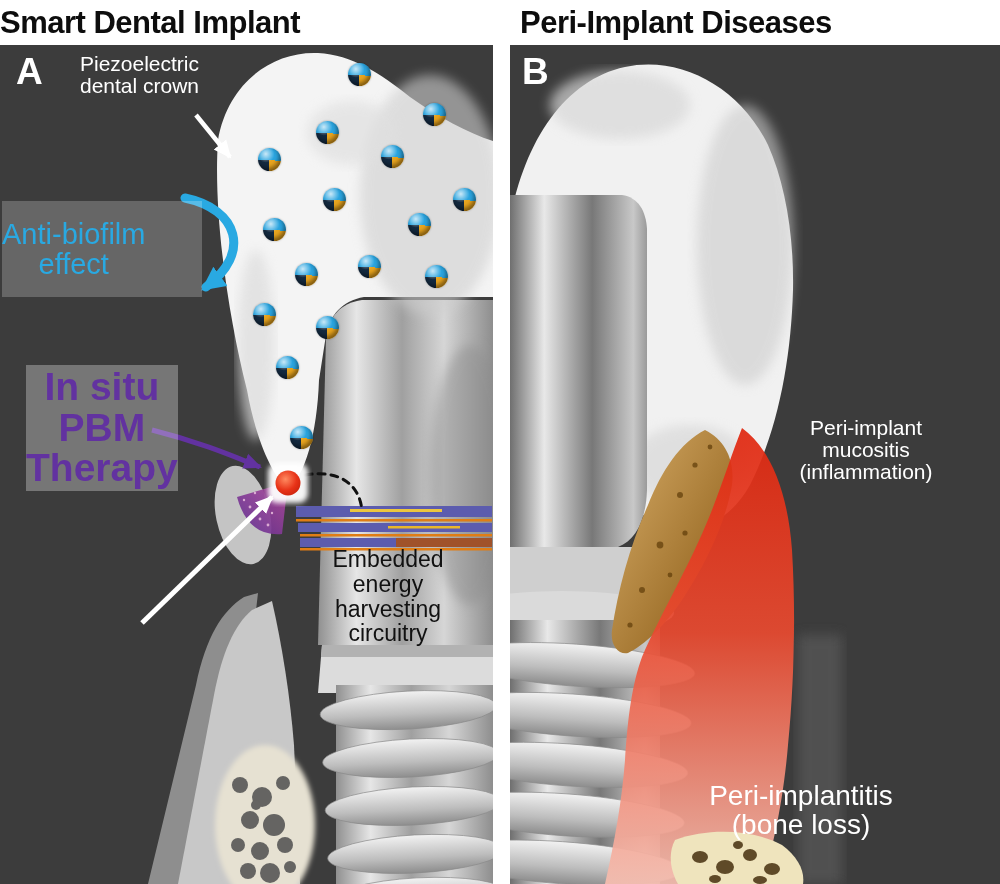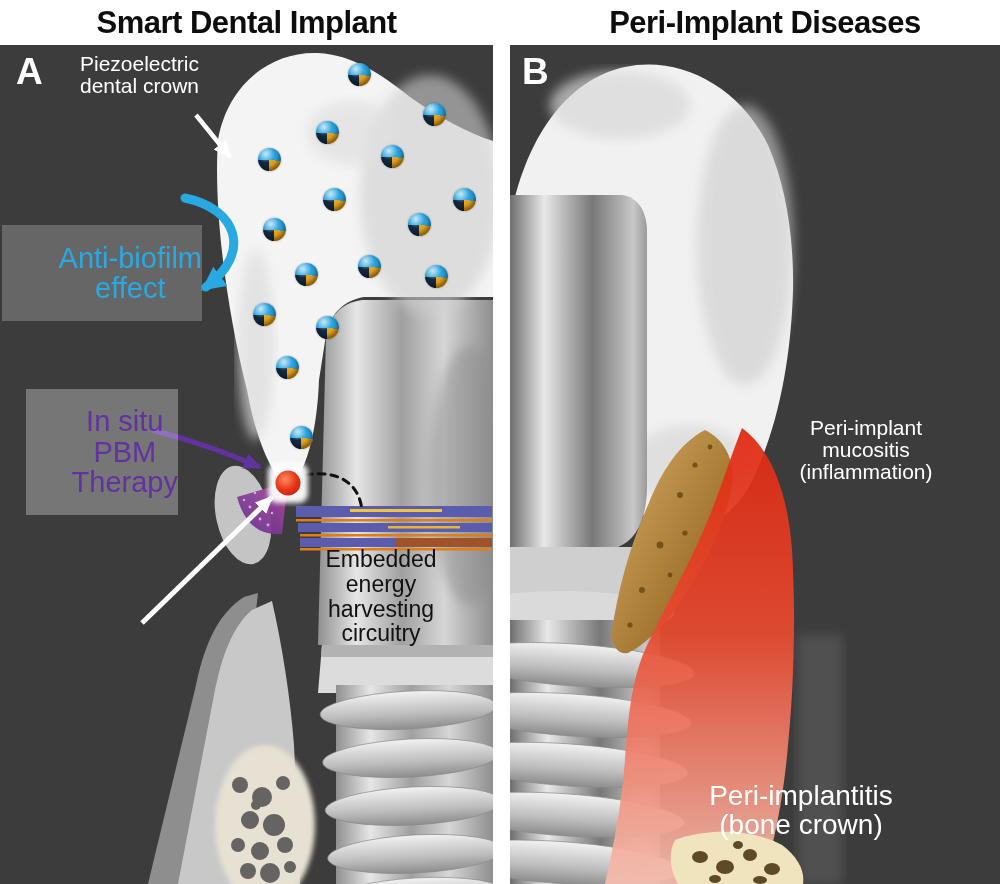--- a/index.html
+++ b/index.html
@@ -2,40 +2,40 @@
 <html style="--panel-background: #3c3c3c; --antibiofilm-accent: #29a9e2; --pbm-accent: #6232a0; --led-red: #e83318; --circuit-blue: #5c5cae; --circuit-orange: #e07d14; --inflammation-red: #e23420; --calculus-tan: #b5803a;"><head>
 <meta charset="utf-8">
 <style>
   html,body { margin:0; padding:0; background:#ffffff; }
   #stage {
     position:relative; width:1000px; height:884px; background:#ffffff;
     font-family:"Liberation Sans", sans-serif; overflow:hidden;
   }
   .title {
     position:absolute; top:1px; height:44px; line-height:44px;
-    text-align:center; font-size:31px; font-weight:bold; color:#0d0d0d;
+    font-size:31px; font-weight:bold; color:#0d0d0d;
     letter-spacing:-0.5px;
   }
   .panel { position:absolute; top:45px; height:839px; background:var(--panel-background,#3c3c3c); overflow:hidden; }
   .panel svg { position:absolute; left:0; top:0; }
   .panel-label {
     position:absolute; color:#ffffff; font-size:37px; font-weight:bold; z-index:30;
   }
   .annotation {
     position:absolute; white-space:pre-line; text-align:center; line-height:1.05;
     z-index:25; pointer-events:none;
   }
   .ann-white { color:#ffffff; font-size:21px; }
   .ann-black { color:#111111; font-size:23px; line-height:1.08; }
   .label-box {
     position:absolute; background:rgba(255,255,255,0.22); z-index:20;
-    display:flex; align-items:center; justify-content:flex-end;margin-top:24px;
+    display:flex; align-items:center; justify-content:flex-start;
   }
   .ann-cyan   { color:var(--antibiofilm-accent,#29a9e2); font-size:29px; }
-  .ann-purple { color:var(--pbm-accent,#6232a0); font-size:29px; }
+  .ann-purple { color:var(--pbm-accent,#6232a0); font-size:39px;font-weight:bold; }
   .sphere {
     position:absolute; width:23px; height:23px; border-radius:50%; z-index:15;
     background:
       radial-gradient(circle at 34% 26%, rgba(255,255,255,0.75) 0%, rgba(255,255,255,0) 38%),
       conic-gradient(from 0deg, #2ba5e0 0deg 100deg, #e8a41e 100deg 185deg, #13293f 185deg 265deg, #2ba5e0 265deg 360deg);
     box-shadow: inset -2px -3px 4px rgba(0,0,0,0.45), 0 0 2px rgba(0,0,0,0.35);
   }
 </style>
 </head>
 <body>
@@ -192,21 +192,21 @@
 dental crown</div>
     <div class="label-box" style="left:2px;top:156px;width:200px;height:96px">
       <div class="annotation ann-cyan" style="position:static">Anti-biofilm
 effect</div>
     </div>
     <div class="label-box" style="left:26px;top:320px;width:152px;height:126px;background:rgba(255,255,255,0.3)">
       <div class="annotation ann-purple" style="position:static">In situ
 PBM
 Therapy</div>
     </div>
-    <div class="annotation ann-black" style="left:285px;top:502px;width:192px">Embedded
+    <div class="annotation ann-black" style="left:292px;top:502px;width:192px">Embedded
 energy
 harvesting
 circuitry</div>
   </div>
 
   <div class="panel" style="left:510px;width:490px">
     <svg width="490" height="839" viewBox="0 0 490 839">
       <defs>
         <linearGradient id="metalB" x1="0" y1="0" x2="1" y2="0">
           <stop offset="0" stop-color="#6f6f6f"></stop>
@@ -291,16 +291,16 @@
           <ellipse cx="228" cy="800" rx="5" ry="4"></ellipse>
         </g>
       </g>
     </svg>
 
     <div class="panel-label" style="left:12px;top:6px">B</div>
     <div class="annotation ann-white" style="left:230px;top:372px;width:252px">Peri-implant
 mucositis
 (inflammation)</div>
     <div class="annotation ann-white" style="left:145px;top:736px;width:292px;font-size:28px">Peri-implantitis
-(bone crown)</div>
+(bone loss)</div>
   </div>
 
 </div>
 
 </body></html>

